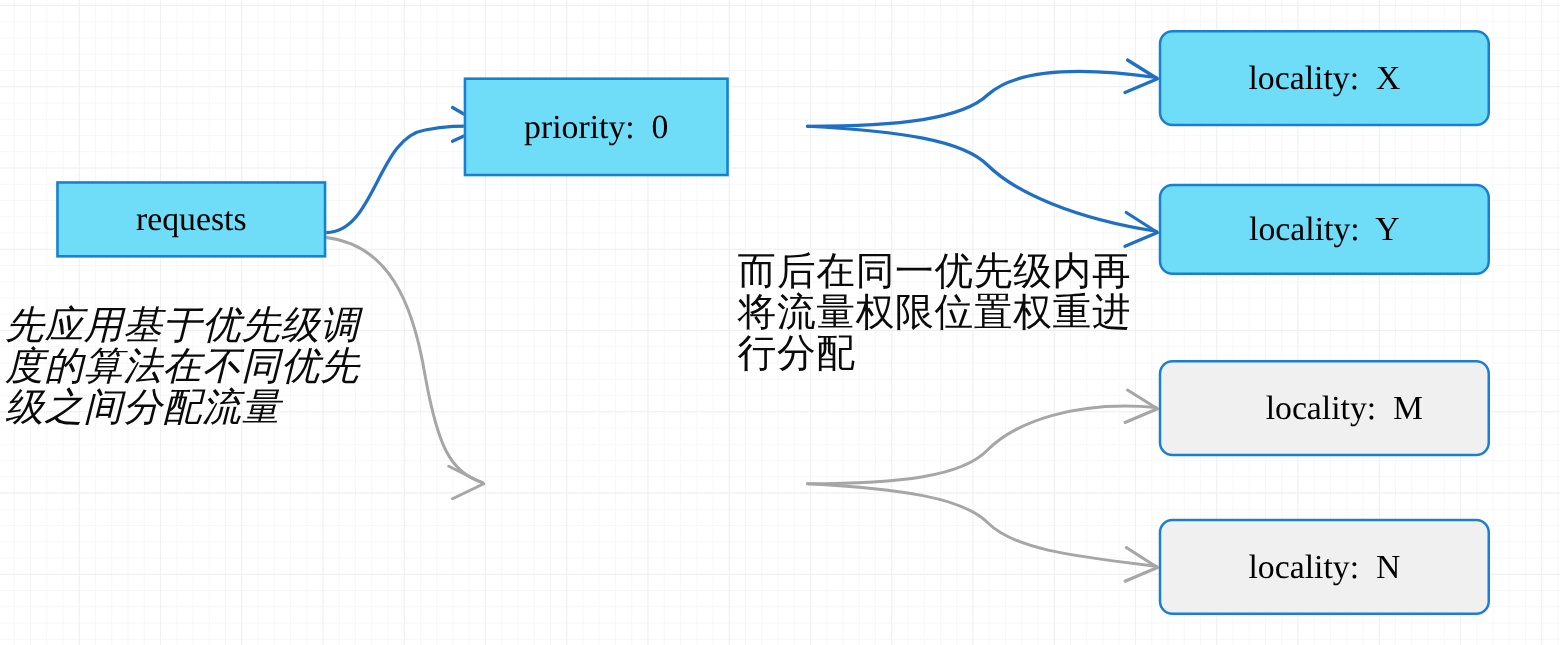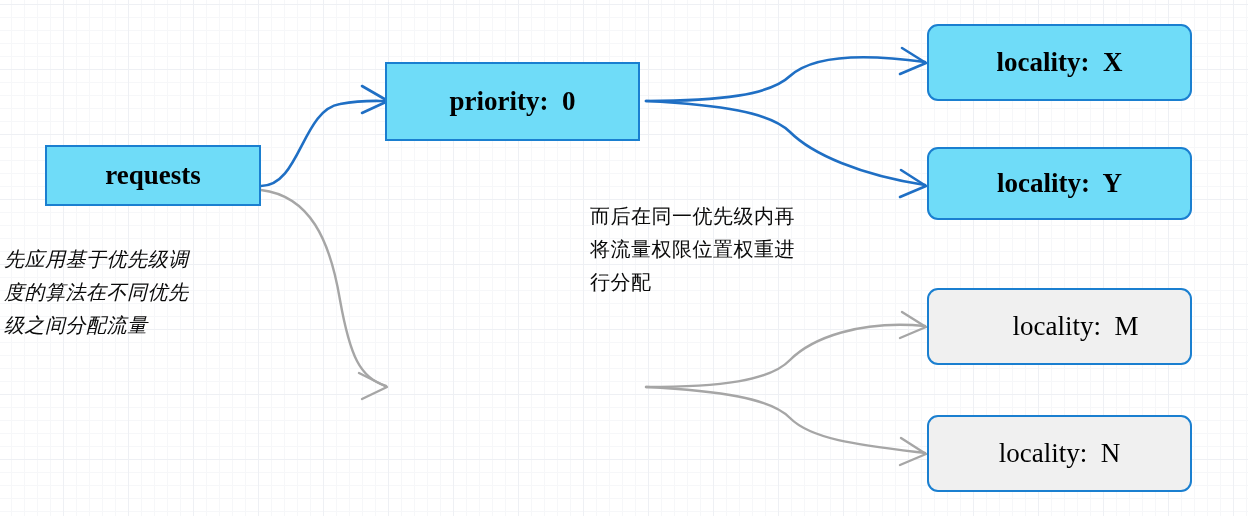--- a/index.html
+++ b/index.html
@@ -35,37 +35,37 @@
     box-sizing: border-box;
     display: flex;
     align-items: center;
     justify-content: center;
     border: 2px solid #1a7fd0;
     font-family: "Liberation Serif", "DejaVu Serif", serif;
     color: #000000;
     white-space: pre;
     z-index: 3;
   }
-  .node-cyan { background: #6fdcf8; font-weight: bold; }
+  .node-cyan { background: #6fdcf8; }
   .node-gray { background: #f0f0f0; }
   .sharp { border-radius: 0; }
   .round { border-radius: 11px; }
   .note {
     position: absolute;
     font-family: "Liberation Serif", "DejaVu Serif", serif;
     color: #0a0a0a;
-    font-size: 20px;
+    font-size: 31px;
     line-height: 33px;
     white-space: pre-line;
     letter-spacing: 0.5px;
     z-index: 2;
   }
   
   #node-requests  { left: 45px;  top: 145px; width: 216px; height: 61px;  font-size: 27px; }
-  #node-priority0 { left: 385px; top: 62px;  width: 255px; height: 79px;  font-size: 27px; }
+  #node-priority0 { left: 371px; top: 62px;  width: 212px; height: 79px;  font-size: 27px; }
   #node-priority1 { left: 389px; top: 352px; width: 256px; height: 70px;  font-size: 27px; }
   #node-localityX { left: 927px; top: 24px;  width: 265px; height: 77px;  font-size: 27px; }
   #node-localityY { left: 927px; top: 147px; width: 265px; height: 73px;  font-size: 27px; }
   #node-localityM { left: 927px; top: 288px; width: 265px; height: 77px;  font-size: 27px; padding-left: 32px; }
   #node-localityN { left: 927px; top: 415px; width: 265px; height: 77px;  font-size: 27px; text-align: center; }
   
   #note-left   { left: 4px;   top: 243px; width: 300px; font-style: italic; }
   #note-middle { left: 590px; top: 200px; width: 320px; }
 </style>
 </head>

